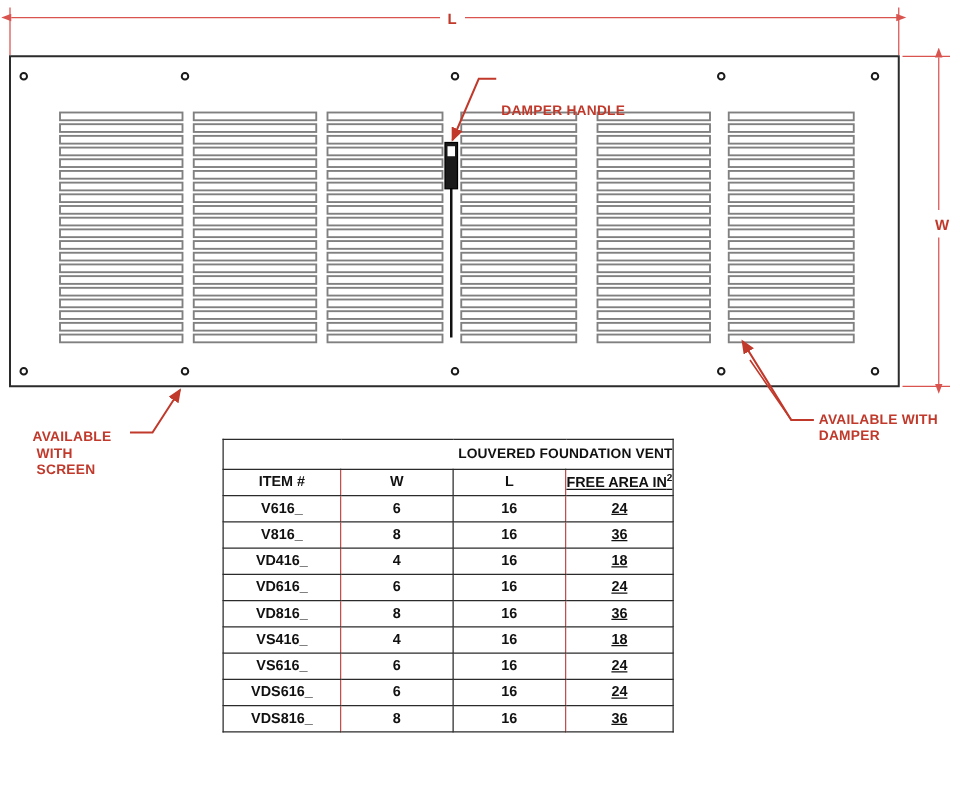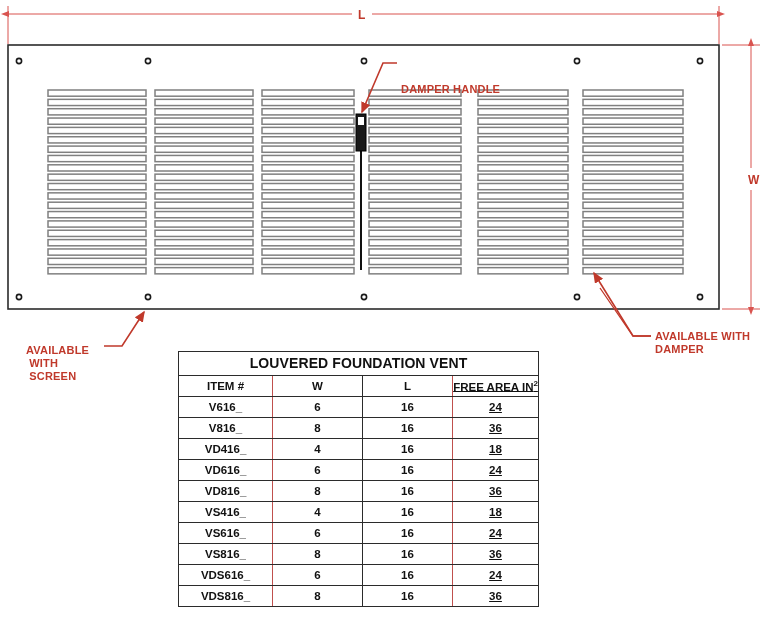--- a/index.html
+++ b/index.html
@@ -63,23 +63,24 @@
   }
   table.spec td, table.spec th {
     border: 1.2px solid #2b2b2b;
     text-align: center;
     padding: 1px 0 2px 0;
     height: 17px;
     font-weight: bold;
     background: #fff;
   }
   table.spec .title-cell {
-    font-size: 14px;
+    font-size: 11px;
     letter-spacing: 0.1px;
     height: 20px;
+    text-align: right;
   }
   table.spec thead th {
     font-size: 11.5px;
   }
   table.spec td.item,
   table.spec th.item { border-right: 1.2px solid #c0504d; }
   table.spec td.w,
   table.spec th.w { border-left: 1.2px solid #c0504d; }
   table.spec td.free,
   table.spec th.free { border-left: 1.2px solid #c0504d; text-decoration: underline; }
@@ -350,26 +351,20 @@
             <td class="l">16</td>
             <td class="free">18</td>
           </tr>
           <tr>
             <td class="item">VS616_</td>
             <td class="w">6</td>
             <td class="l">16</td>
             <td class="free">24</td>
           </tr>
           <tr>
-            <td class="item">VS816_</td>
-            <td class="w">8</td>
-            <td class="l">16</td>
-            <td class="free">36</td>
-          </tr>
-          <tr>
             <td class="item">VDS616_</td>
             <td class="w">6</td>
             <td class="l">16</td>
             <td class="free">24</td>
           </tr>
           <tr>
             <td class="item">VDS816_</td>
             <td class="w">8</td>
             <td class="l">16</td>
             <td class="free">36</td>

